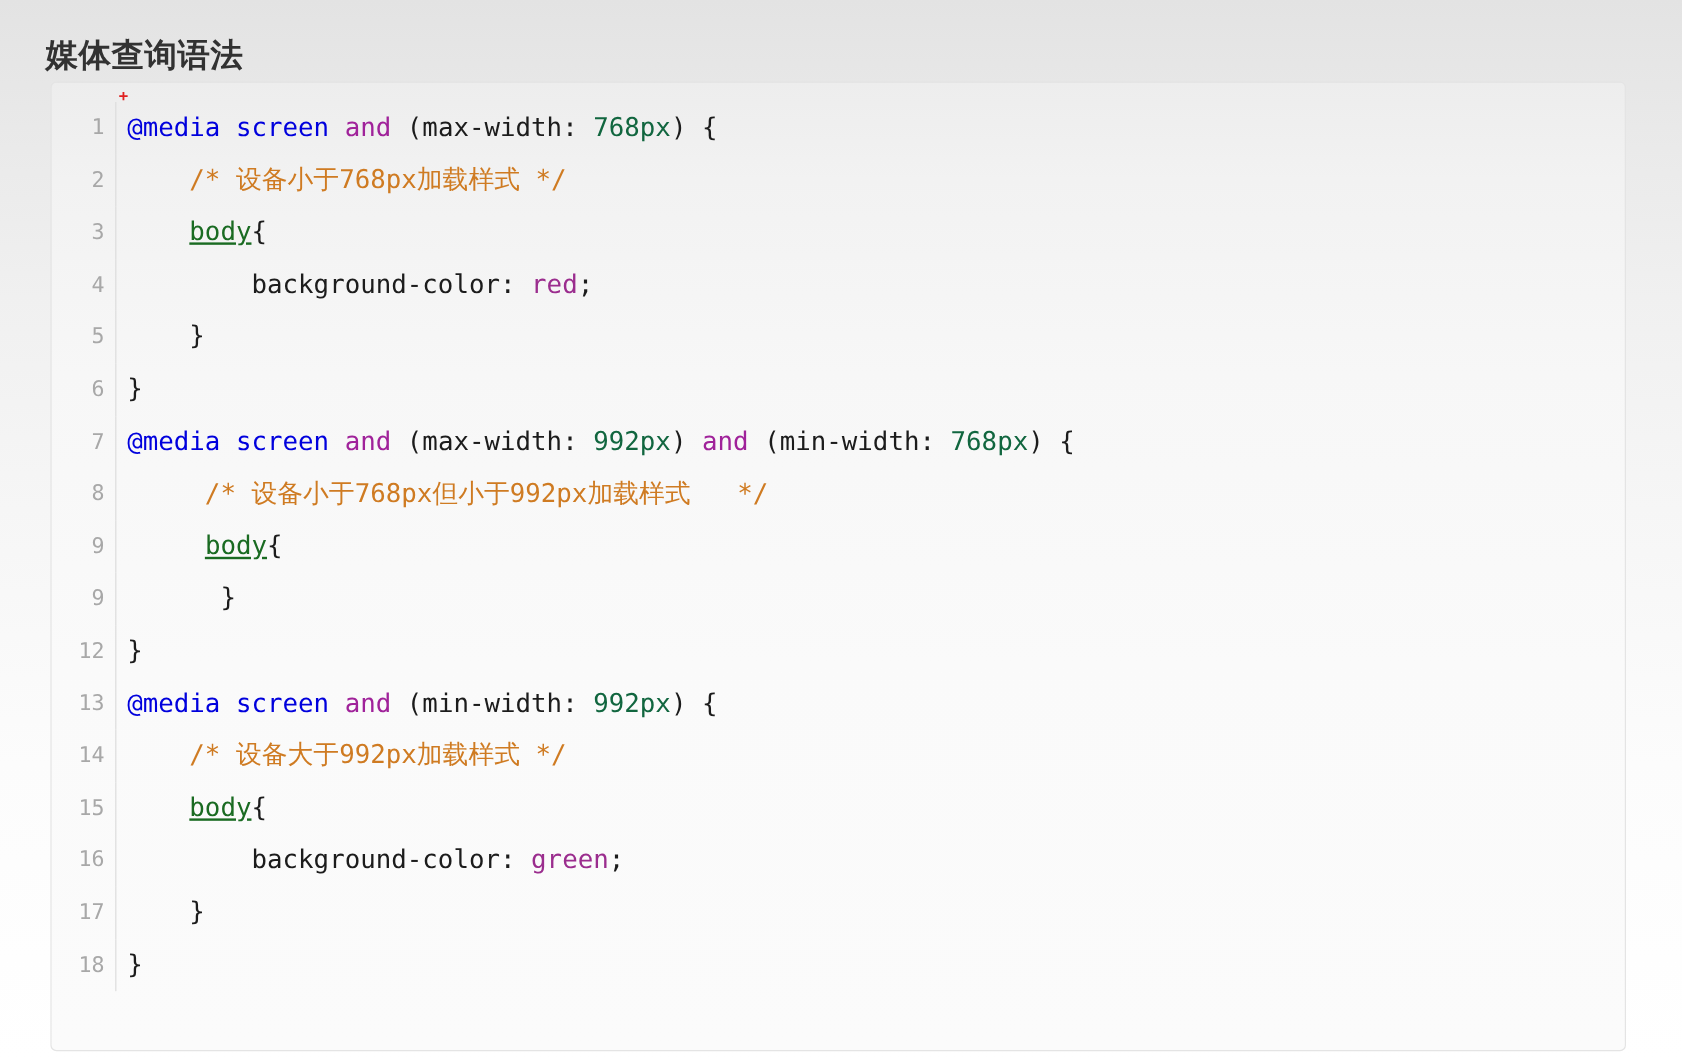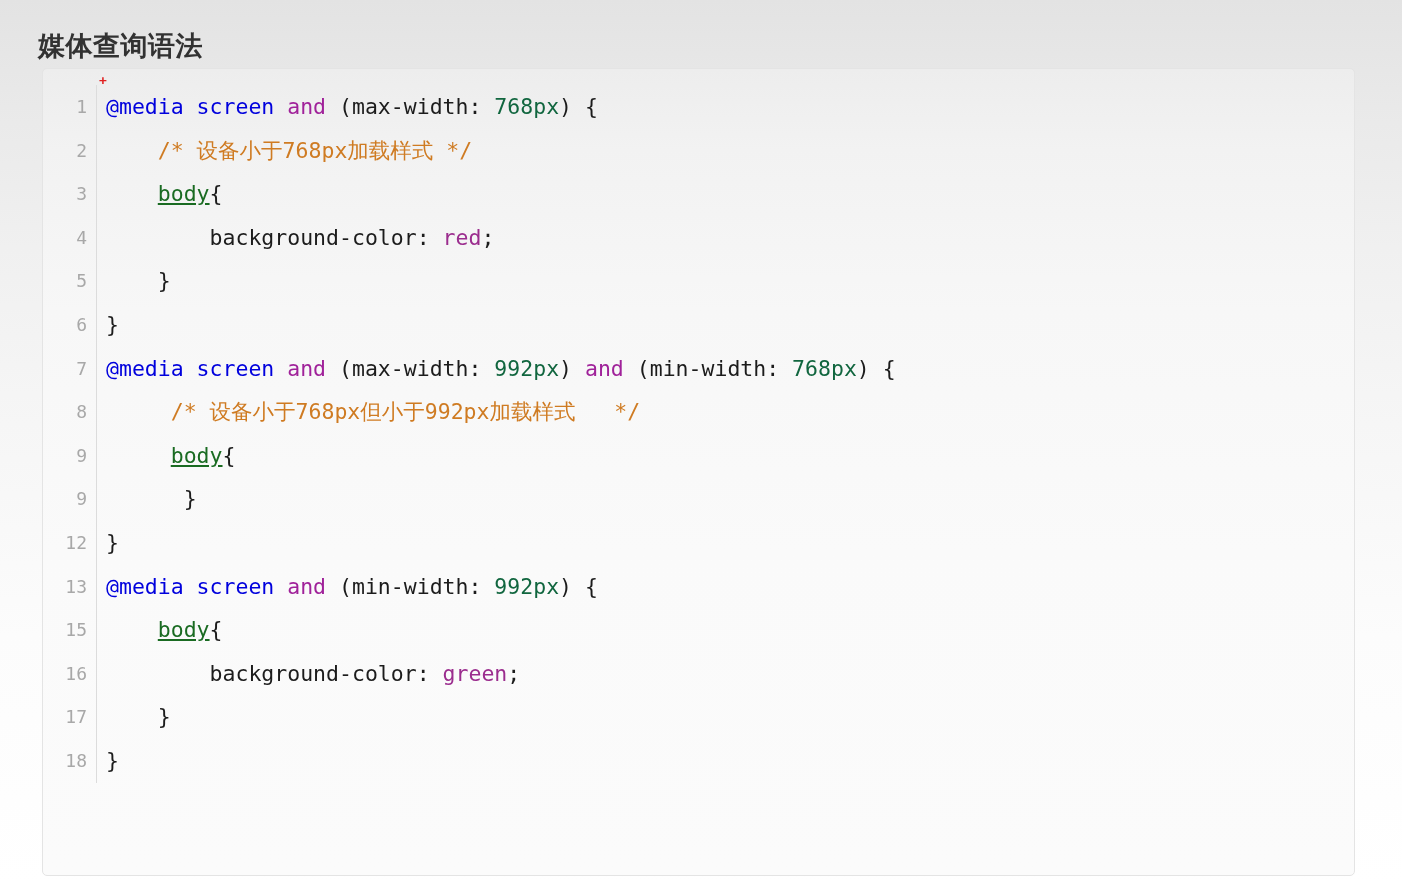--- a/index.html
+++ b/index.html
@@ -167,20 +167,24 @@
         </div>
         <div class="code-line">
           <div class="ln">12</div>
           <div class="code-text"><span class="t-punct">}</span></div>
         </div>
         <div class="code-line">
           <div class="ln">13</div>
           <div class="code-text"><span class="t-atrule">@media screen</span><span class="t-punct"> </span><span class="t-and">and</span><span class="t-punct"> (min-width: </span><span class="t-num">992px</span><span class="t-punct">) {</span></div>
         </div>
         <div class="code-line">
+          <div class="ln">14</div>
+          <div class="code-text"><span class="t-comment">    /* 设备大于992px加载样式 */</span></div>
+        </div>
+        <div class="code-line">
           <div class="ln">15</div>
           <div class="code-text"><span class="t-punct">    </span><span class="t-selector">body</span><span class="t-punct">{</span></div>
         </div>
         <div class="code-line">
           <div class="ln">16</div>
           <div class="code-text"><span class="t-prop">        background-color</span><span class="t-punct">: </span><span class="t-value">green</span><span class="t-punct">;</span></div>
         </div>
         <div class="code-line">
           <div class="ln">17</div>
           <div class="code-text"><span class="t-punct">    }</span></div>

